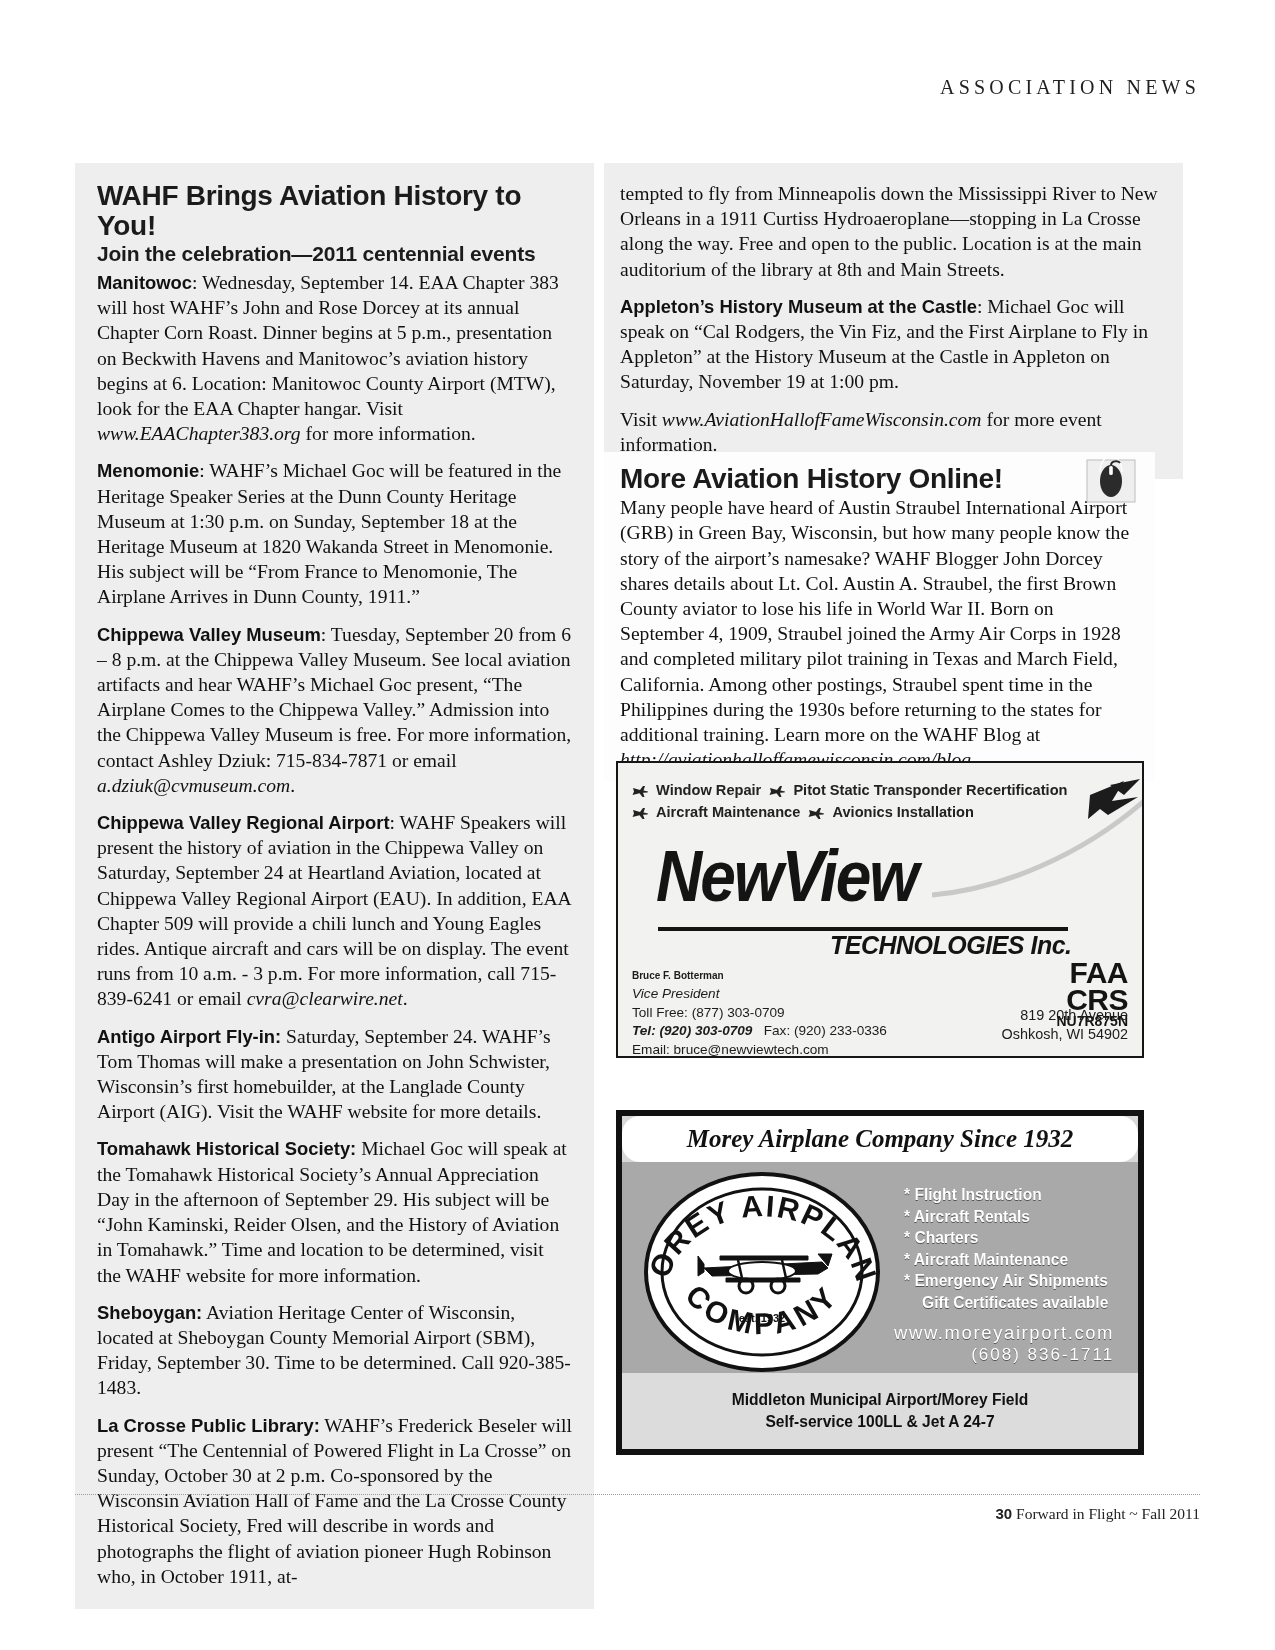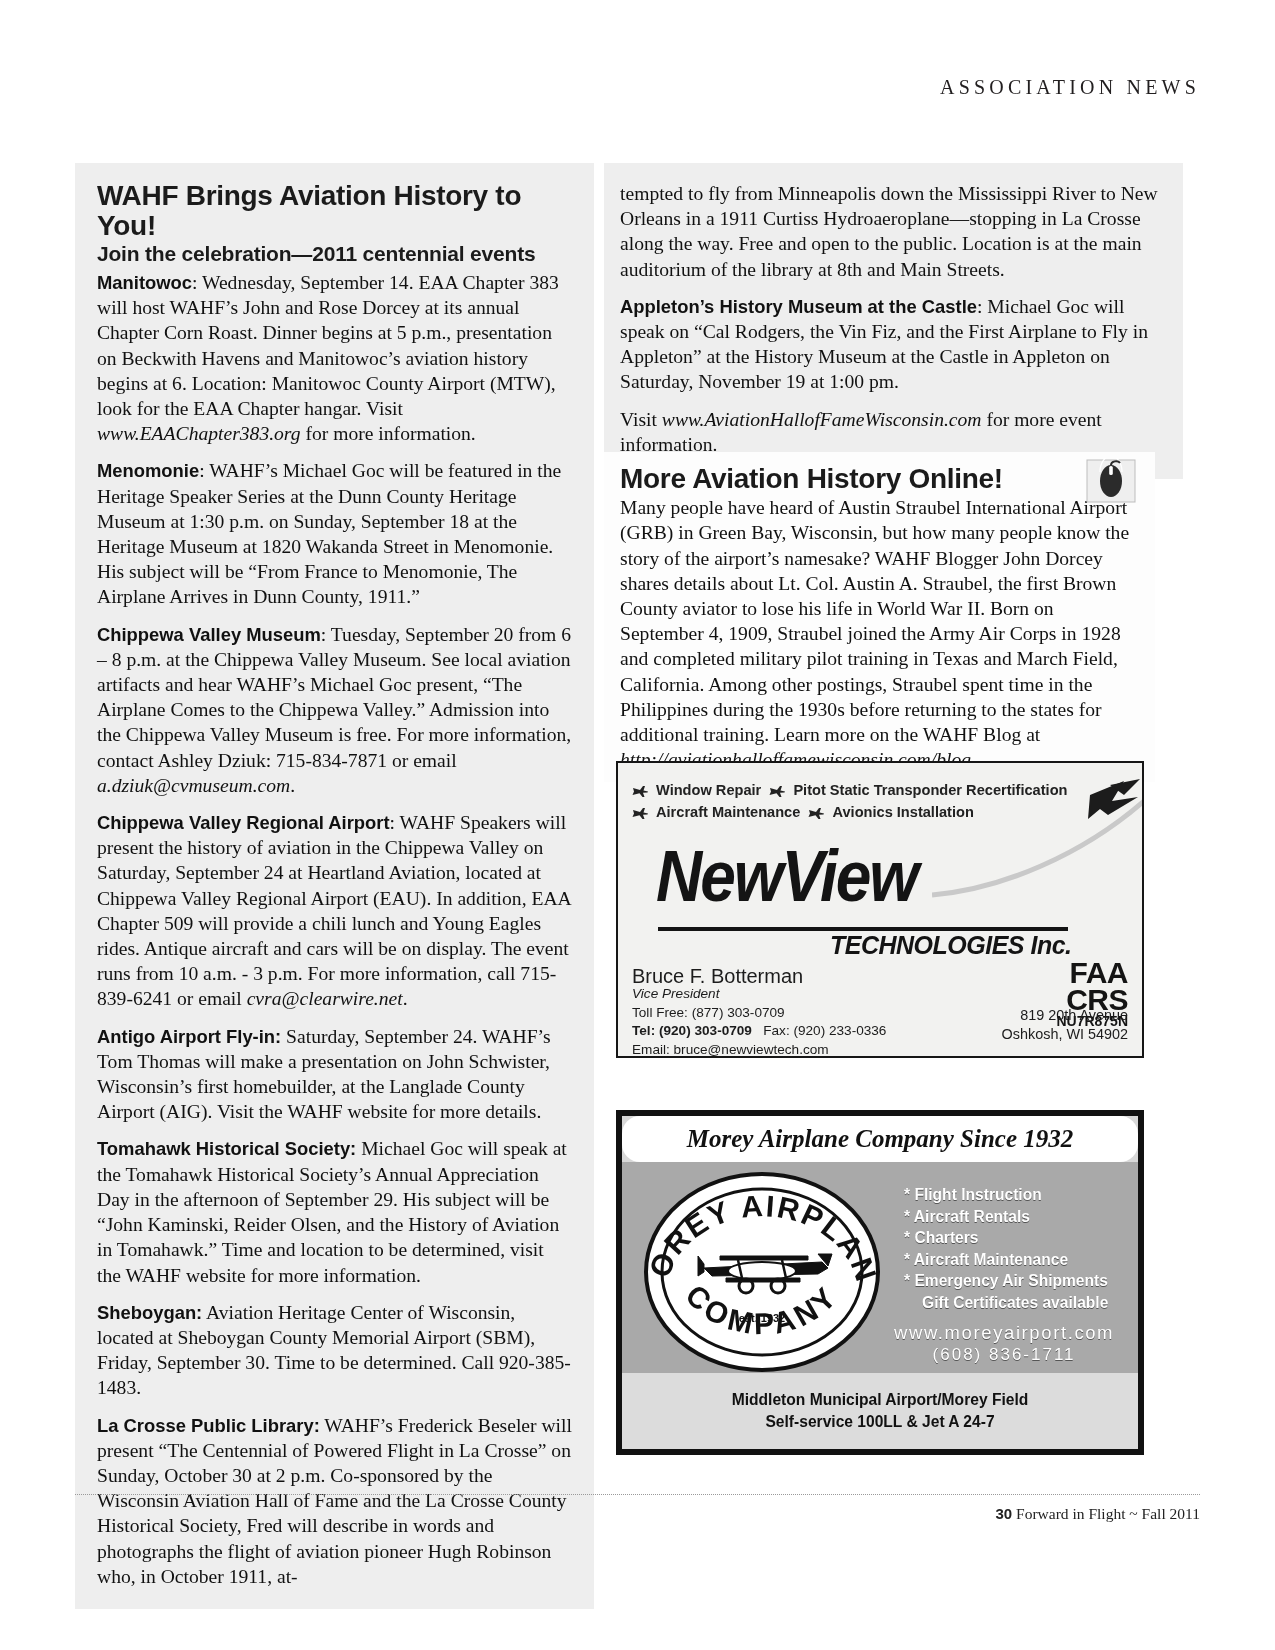--- a/index.html
+++ b/index.html
@@ -128,23 +128,23 @@
     position:absolute;left:212px;top:168px;
     font-family:"Liberation Sans", sans-serif;
     font-weight:bold;font-style:italic;font-size:25px;
     letter-spacing:-0.5px;color:#141414;
   }
   .nv-contact{
     position:absolute;left:14px;top:204px;
     font-family:"Liberation Sans", sans-serif;
     font-size:13.6px;line-height:18.4px;color:#1c1c1c;
   }
-  .nv-contact .name{font-weight:normal;font-size:20px;}
+  .nv-contact .name{font-weight:bold;font-size:10px;}
   .nv-contact .title{font-style:italic;}
-  .nv-contact b{font-weight:bold;}
+  .nv-contact b{font-weight:bold;font-style:italic;}
   .nv-faa{
     position:absolute;right:14px;top:196px;text-align:right;
     font-family:"Liberation Sans", sans-serif;
     font-weight:bold;color:#141414;
   }
   .nv-faa .l1{font-size:30px;line-height:27px;letter-spacing:-0.5px;}
   .nv-faa .l2{font-size:30px;line-height:27px;letter-spacing:-0.5px;}
   .nv-faa .l3{font-size:14px;line-height:16px;}
   .nv-addr{
     position:absolute;right:14px;bottom:12px;text-align:right;
@@ -192,21 +192,21 @@
   }
   .morey-list .indent{padding-left:18px;text-align:right;}
   .morey-web{
     position:absolute;left:272px;top:160px;
     font-family:"Liberation Sans", sans-serif;
     font-weight:normal;color:#ffffff;
     letter-spacing:1.6px;
     text-shadow:0 1px 0 #555;
   }
   .morey-web .w1{font-size:18.5px;line-height:22px;}
-  .morey-web .w2{font-size:17px;line-height:21px;text-align:center;letter-spacing:2px;}
+  .morey-web .w2{font-size:17px;line-height:21px;text-align:right;letter-spacing:2px;}
   .morey-foot{
     position:absolute;left:0;right:0;bottom:0;height:76px;
     background:#dcdcdc;
     font-family:"Liberation Sans", sans-serif;
     font-weight:bold;font-size:15.6px;line-height:22px;
     color:#111;
     display:flex;flex-direction:column;align-items:center;justify-content:center;
   }
 
   

